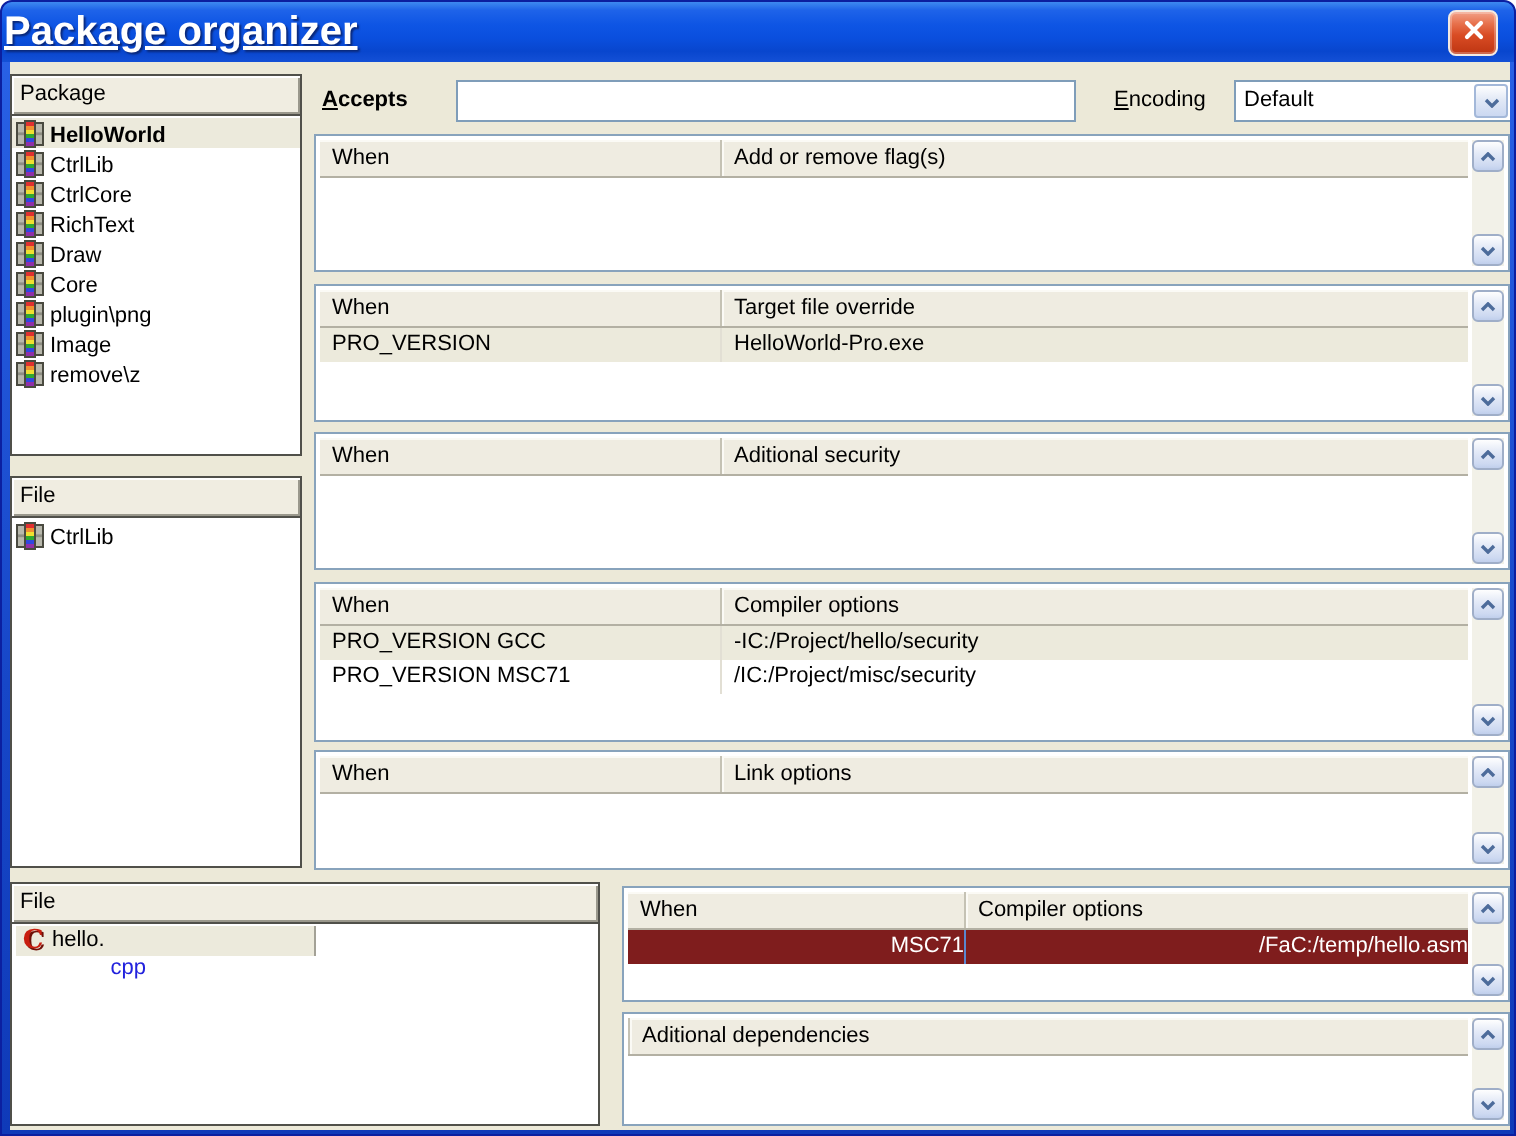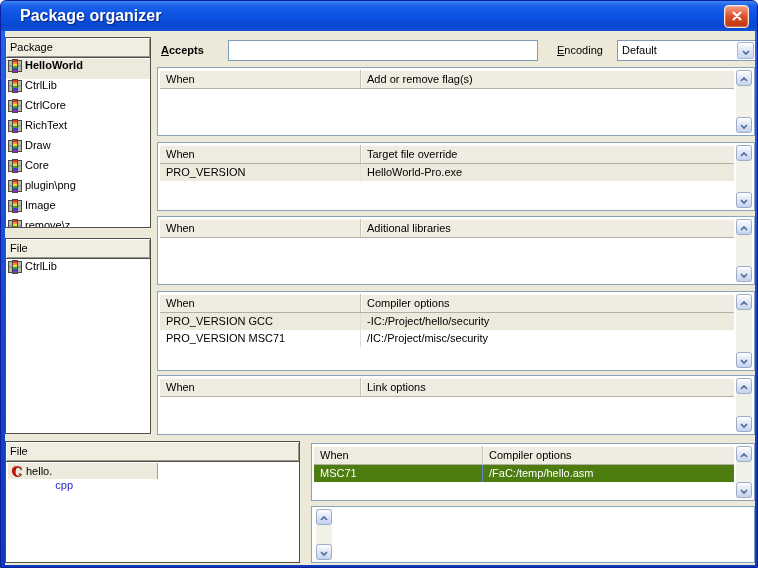--- a/index.html
+++ b/index.html
@@ -7,23 +7,24 @@
 
   .window {
     position: relative; width: 758px; height: 568px;
     background: linear-gradient(180deg, #2A63E8 0%, #1747C8 60%, #0F3AB8 100%);
     border: 1px solid #0B1FA0; border-radius: 6px 6px 0 0; overflow: hidden;
   }
   .titlebar {
     position: absolute; left: 0; top: 0; right: 0; height: 30px;
     background: linear-gradient(180deg, #3E8AF0 0%, #1E63E9 14%, #0E55E4 38%, #0A4FDE 60%, #0846CE 82%, #1450D6 100%);
     border-radius: 5px 5px 0 0;
-    color: #fff; font-size: 16px; font-weight: bold;
-    line-height: 30px; padding-left: 19px;
+    color: #fff; font-size: 20px; font-weight: bold;
+    line-height: 30px; padding-left: 1px;
     text-shadow: 1px 1px 1px #0A2878;
+    text-decoration: underline;
   }
   .close-btn {
     position: absolute; top: 4px; right: 8px; width: 25px; height: 23px;
     background: linear-gradient(180deg, #F2A188 0%, #E7714C 28%, #D94C24 55%, #BE3512 100%);
     border: 1px solid #F3E9E1; border-radius: 4px;
     box-shadow: inset 0 0 0 1px rgba(255,255,255,.25);
     display: flex; align-items: center; justify-content: center; cursor: default;
   }
   .client {
     position: absolute; left: 4px; top: 30px; width: 750px; height: 534px;
@@ -32,21 +33,21 @@
 
   
   .side-panel { position: absolute; background: #fff; border: 1px solid #50504A; }
   .side-head {
     height: 20px; background: #F0EDE1; color: #000;
     border-bottom: 1px solid #50504A;
     box-shadow: inset 1px 1px 0 #FFFFFF, inset -1px -1px 0 #9A988C;
     line-height: 19px; padding-left: 4px;
   }
   .list-body { position: absolute; left: 0; right: 0; top: 21px; bottom: 0; background: #fff; overflow: hidden; }
-  .list-row { display: flex; align-items: flex-start; height: 20px; padding-left: 2px; gap: 3px; white-space: nowrap; }
+  .list-row { display: flex; align-items: flex-end; height: 15px; padding-left: 2px; gap: 3px; white-space: nowrap; }
   .list-row.cursor { background: #ECEADC; }
   .list-row.bold { font-weight: bold; }
   .pkg-icon { width: 14px; height: 14px; display: inline-flex; flex: 0 0 14px; }
   .file-cell { display: flex; align-items: center; height: 16px; width: 150px; padding-left: 2px; gap: 3px; }
   .file-cell.cursor { background: #ECEADC; border-right: 1px solid #A3A196; }
   .cpp-c { display: inline-block; width: 13px; text-align: center; font-family: "DejaVu Serif", serif; font-weight: bold; font-size: 13px; line-height: 13px; color: #C81E10; text-shadow: 1px 1px 0 #6E1008; }
   .ext-blue { color: #2222DD; margin-top: 28px; }
 
   
   .fieldlabel { position: absolute; color: #000; }
@@ -65,21 +66,21 @@
   
   .tbl { position: absolute; background: #fff; border: 1px solid #88A3BC; padding: 2px; display: flex; }
   .tbl-main { flex: 1; display: flex; flex-direction: column; overflow: hidden; }
   .tbl-head { display: flex; height: 19px; flex: 0 0 19px; background: #EFECE1; border-bottom: 1px solid #B3B0A3; box-shadow: inset 0 1px 0 #FBFAF5; }
   .tbl-head .cell { padding: 3px 0 0 6px; white-space: nowrap; overflow: hidden; }
   .tbl-head .c2 { border-left: 1px solid #C5C2B4; box-shadow: inset 1px 0 0 #FBFAF5; }
   .tbl-row { display: flex; height: 17px; flex: 0 0 17px; }
   .tbl-row .cell { padding: 2px 0 0 6px; white-space: nowrap; overflow: hidden; }
   .tbl-row .c2 { border-left: 1px solid #E2DFD4; }
   .tbl-row.cursor { background: #ECEADC; }
-  .tbl-row.sel { background: #4d7c0f; color: #fff; }
+  .tbl-row.sel { background: #7f1d1d; color: #fff; text-align: right; }
   .tbl-row.sel .c2 { border-left-color: #5A87CF; }
   .c2 { flex: 1; }
 
   
   .sb { width: 16px; flex: 0 0 16px; margin-left: 2px; background: #F2F1E8; display: flex; flex-direction: column; justify-content: space-between; }
   .sb-btn {
     height: 16px; border: 1px solid #9FAEC8; border-radius: 3px;
     background: linear-gradient(180deg, #FEFEFE 0%, #E4EAF7 40%, #CDD9F1 85%, #C0CFEC 100%);
     display: flex; align-items: center; justify-content: center;
   }
@@ -338,21 +339,21 @@
               <span><svg width="8" height="5" viewBox="0 0 8 5">
                   <path d="M1 1 L4 4 L7 1" fill="none" stroke="#4D6C9B" stroke-width="1.7"></path>
                 </svg></span>
             </div>
           </div>
         </div>
         <div class="tbl" style="left: 152px; top: 185px; width: 598px; height: 69px;">
           <div class="tbl-main">
             <div class="tbl-head">
               <div class="cell c1" style="width: 200px;">When</div>
-              <div class="cell c2">Aditional libraries</div>
+              <div class="cell c2">Aditional security</div>
             </div>
           </div>
           <div class="sb">
             <div class="sb-btn">
               <span><svg width="8" height="5" viewBox="0 0 8 5">
                   <path d="M1 4 L4 1 L7 4" fill="none" stroke="#4D6C9B" stroke-width="1.7"></path>
                 </svg></span>
             </div>
             <div class="sb-btn">
               <span><svg width="8" height="5" viewBox="0 0 8 5">
@@ -427,20 +428,25 @@
                 </svg></span>
             </div>
             <div class="sb-btn">
               <span><svg width="8" height="5" viewBox="0 0 8 5">
                   <path d="M1 1 L4 4 L7 1" fill="none" stroke="#4D6C9B" stroke-width="1.7"></path>
                 </svg></span>
             </div>
           </div>
         </div>
         <div class="tbl" style="left: 306px; top: 475px; width: 444px; height: 57px;">
+          <div class="tbl-main">
+            <div class="tbl-head">
+              <div class="cell c2">Aditional dependencies</div>
+            </div>
+          </div>
           <div class="sb">
             <div class="sb-btn">
               <span><svg width="8" height="5" viewBox="0 0 8 5">
                   <path d="M1 4 L4 1 L7 4" fill="none" stroke="#4D6C9B" stroke-width="1.7"></path>
                 </svg></span>
             </div>
             <div class="sb-btn">
               <span><svg width="8" height="5" viewBox="0 0 8 5">
                   <path d="M1 1 L4 4 L7 1" fill="none" stroke="#4D6C9B" stroke-width="1.7"></path>
                 </svg></span>

